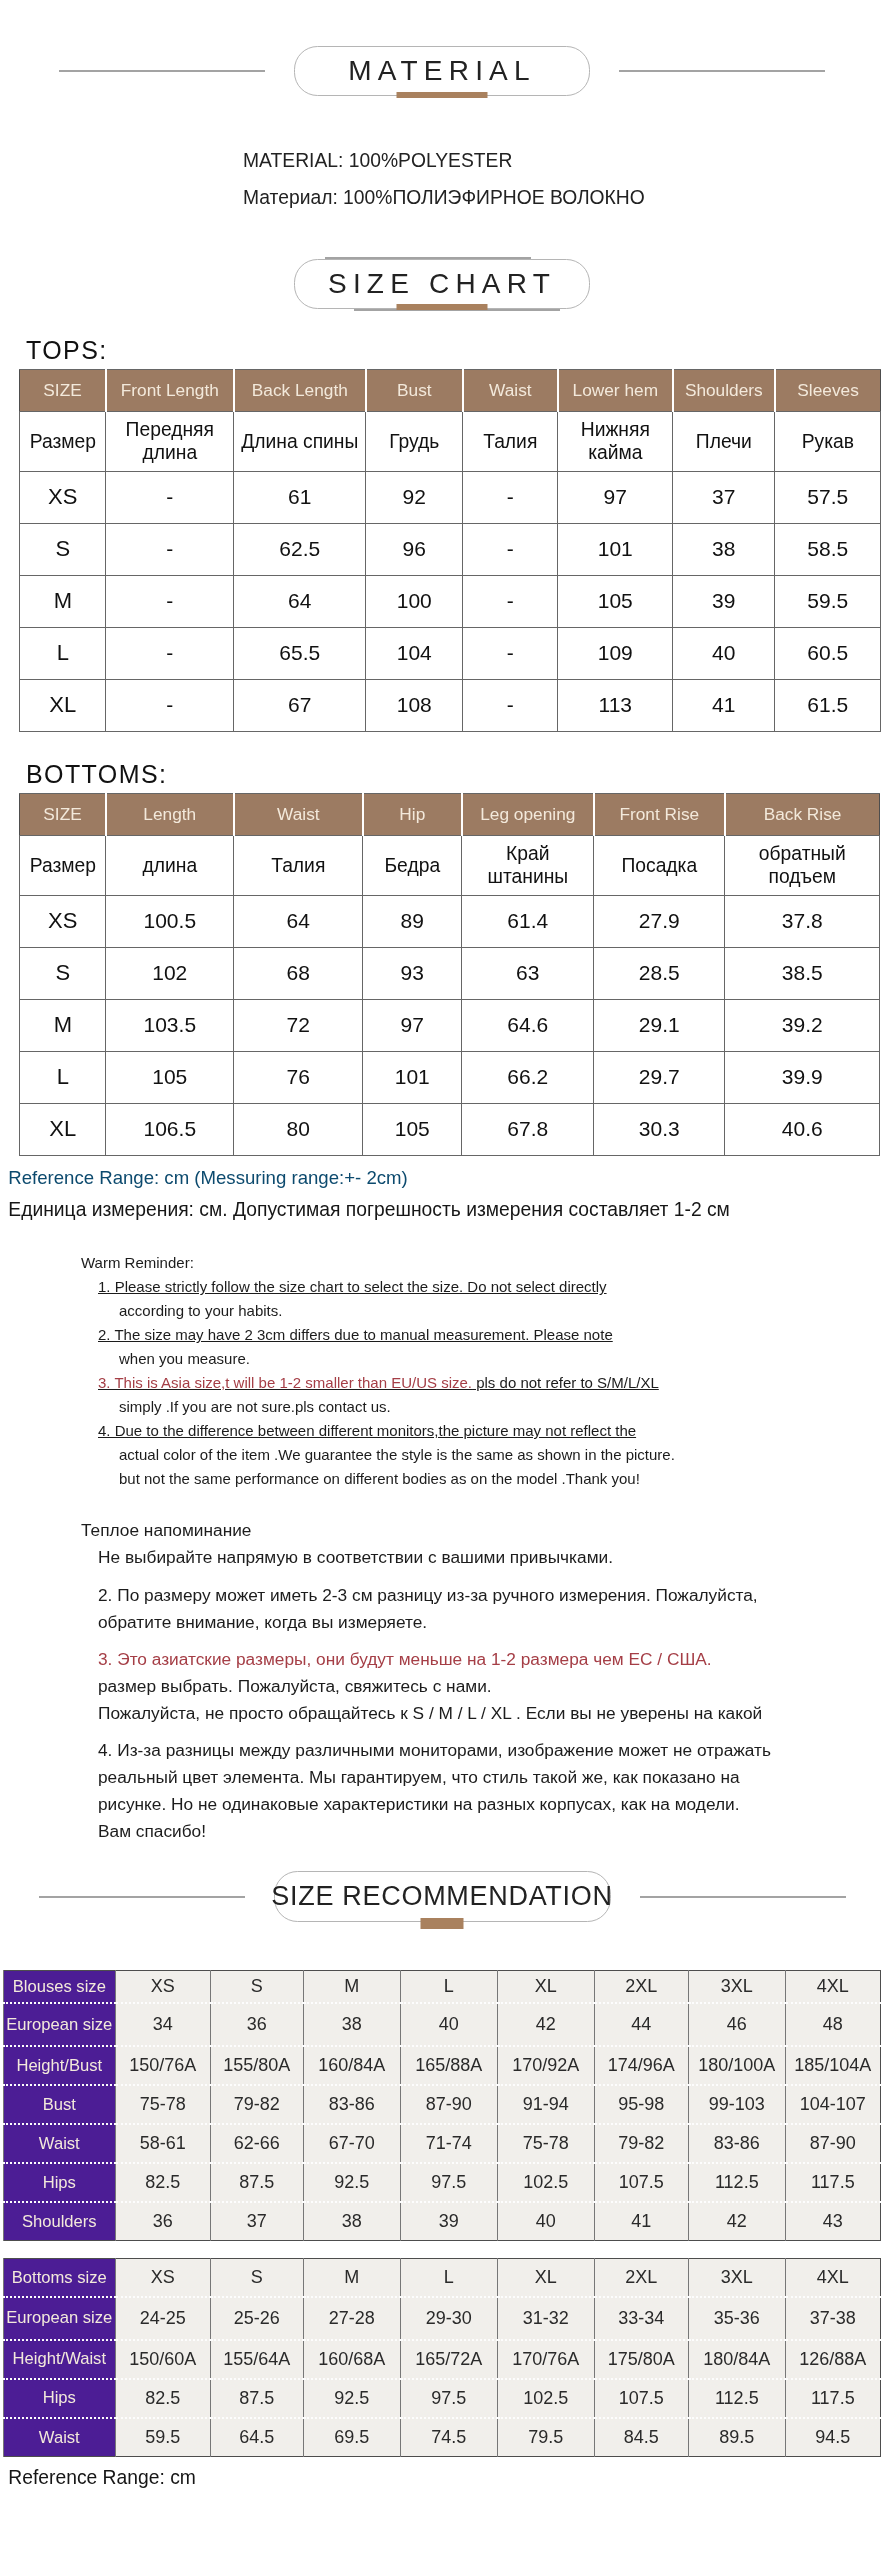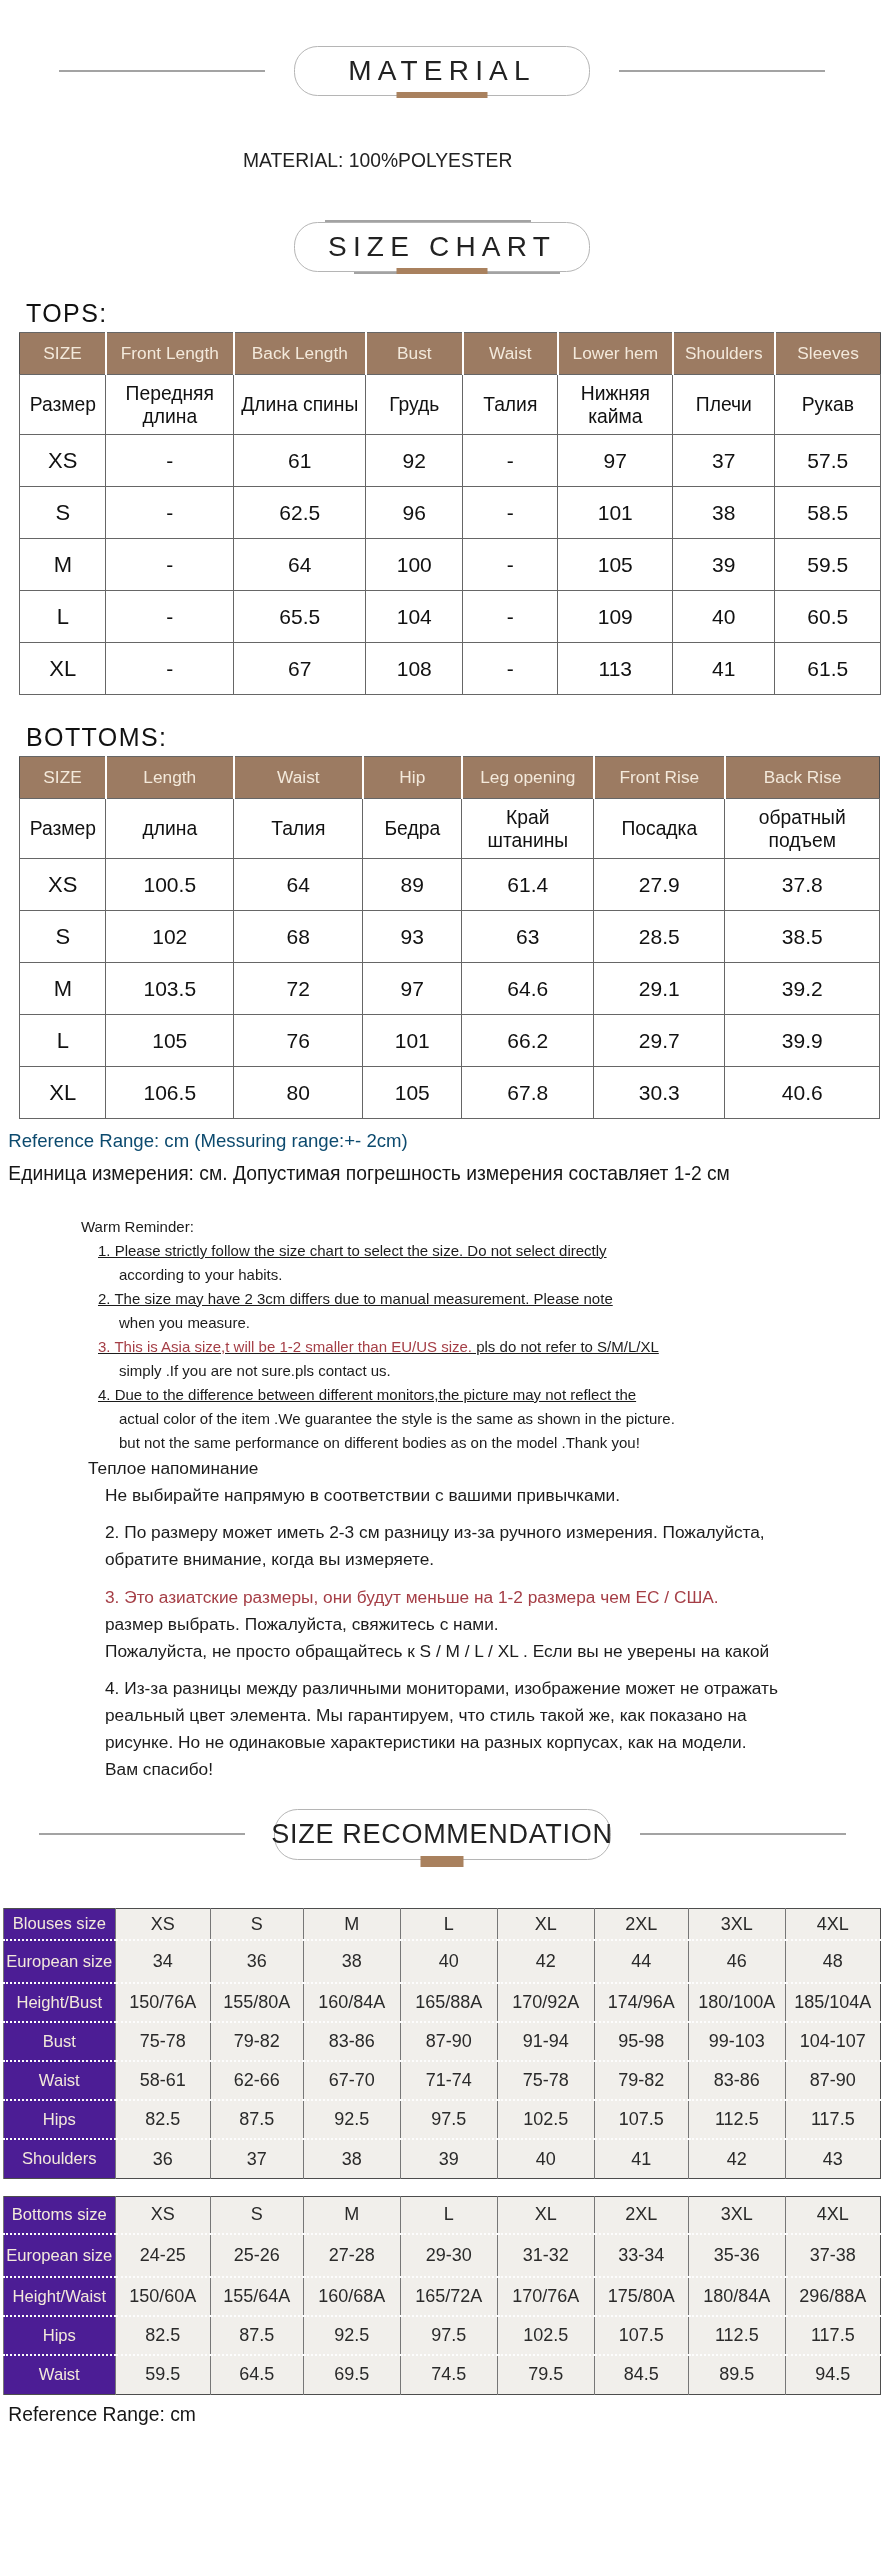--- a/index.html
+++ b/index.html
@@ -57,21 +57,21 @@
 
   
   .ref-en { margin:11px 0 0 8.3px; font-size:18.6px; color:#0c4a6e; }
   .ref-ru { margin:10.4px 0 0 8.3px; font-size:19.3px; color:#161616; }
 
   
   .rm-en { margin-top:30px; font-size:15px; line-height:24px; color:#1c1c1c; white-space:nowrap; }
   .rm-en .t { margin-left:81px; }
   .rm-en .n { margin-left:98px;text-decoration:underline; }
   .rm-en .c { margin-left:119px; }
-  .rm-ru { font-size:17.3px; line-height:27px; color:#1c1c1c; white-space:nowrap;padding-left:7px; }
+  .rm-ru { margin-top:26px; font-size:17.3px; line-height:27px; color:#1c1c1c; white-space:nowrap; }
   .rm-ru .t { margin-left:81px; }
   .rm-ru .n { margin-left:98px; }
   .rm-ru .gap { margin-top:10.4px; }
   .red { color:#a53e46; }
 
   
   table.rec-table {
     border-collapse:collapse; table-layout:fixed;
     margin:48px 0 0 2.8px; width:878px;
     border:1.4px solid #4d4d4d;
@@ -98,20 +98,21 @@
   <span class="rule left"></span>
   <div class="pill">
     <span>MATERIAL</span>
     <span class="bar"></span>
   </div>
   <span class="rule right"></span>
 </div>
 
 <div class="mat-block">
   <div class="line1">MATERIAL: 100%POLYESTER</div>
+  <div class="line2">Материал: 100%ПОЛИЭФИРНОЕ ВОЛОКНО</div>
 </div>
 
 <div class="section-head h-chart" id="head-chart">
   <span class="rule left"></span>
   <div class="pill">
     <span>SIZE CHART</span>
     <span class="bar"></span>
   </div>
   <span class="rule right"></span>
 </div>
@@ -449,21 +450,21 @@
   </tr>
   <tr class="rn">
     <th>Height/Waist</th>
     <td>150/60A</td>
     <td>155/64A</td>
     <td>160/68A</td>
     <td>165/72A</td>
     <td>170/76A</td>
     <td>175/80A</td>
     <td>180/84A</td>
-    <td>296/88A</td>
+    <td>126/88A</td>
   </tr>
   <tr class="rn">
     <th>Hips</th>
     <td>82.5</td>
     <td>87.5</td>
     <td>92.5</td>
     <td>97.5</td>
     <td>102.5</td>
     <td>107.5</td>
     <td>112.5</td>

